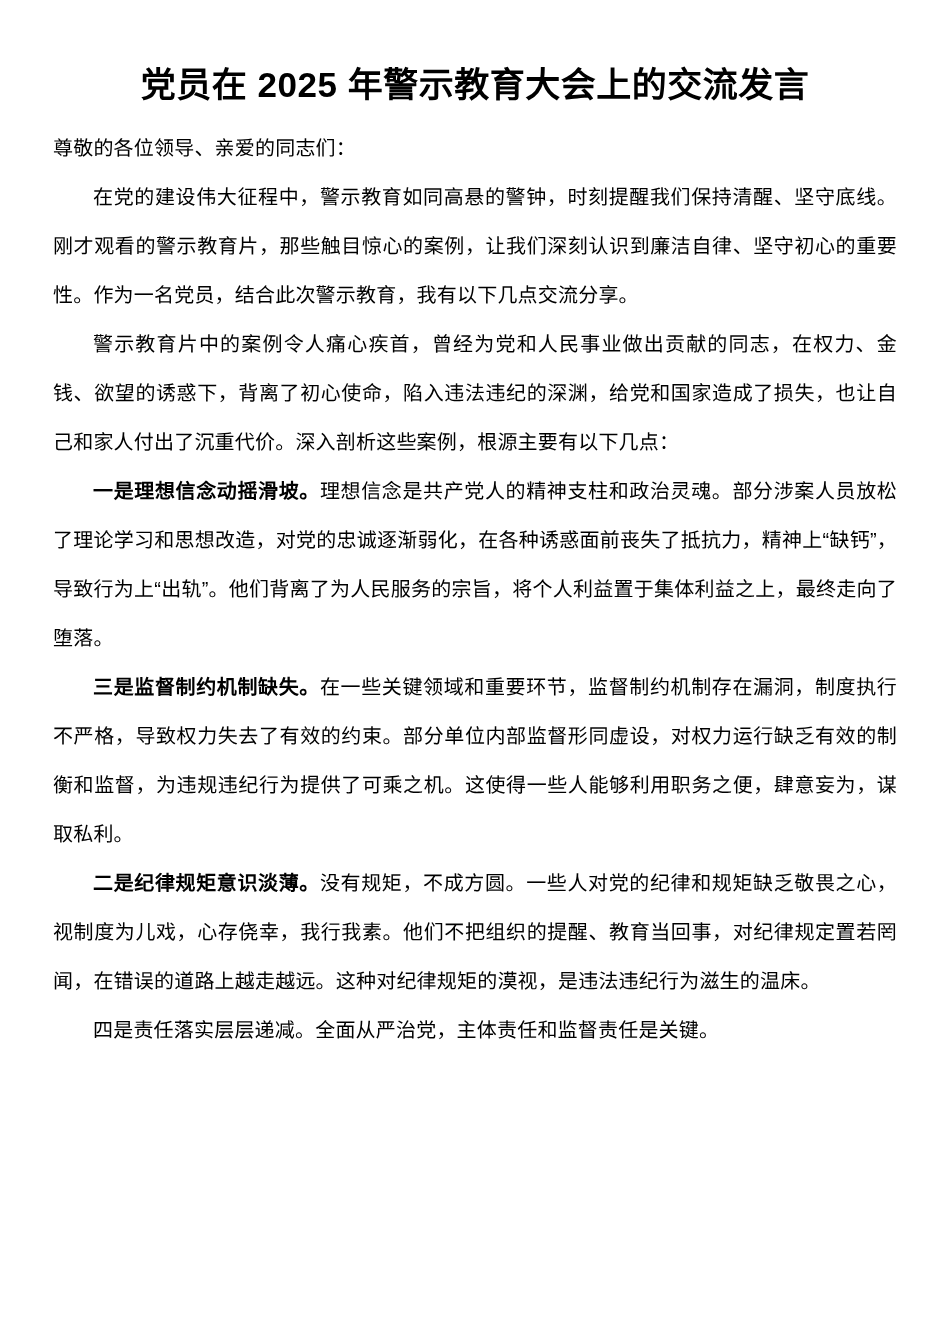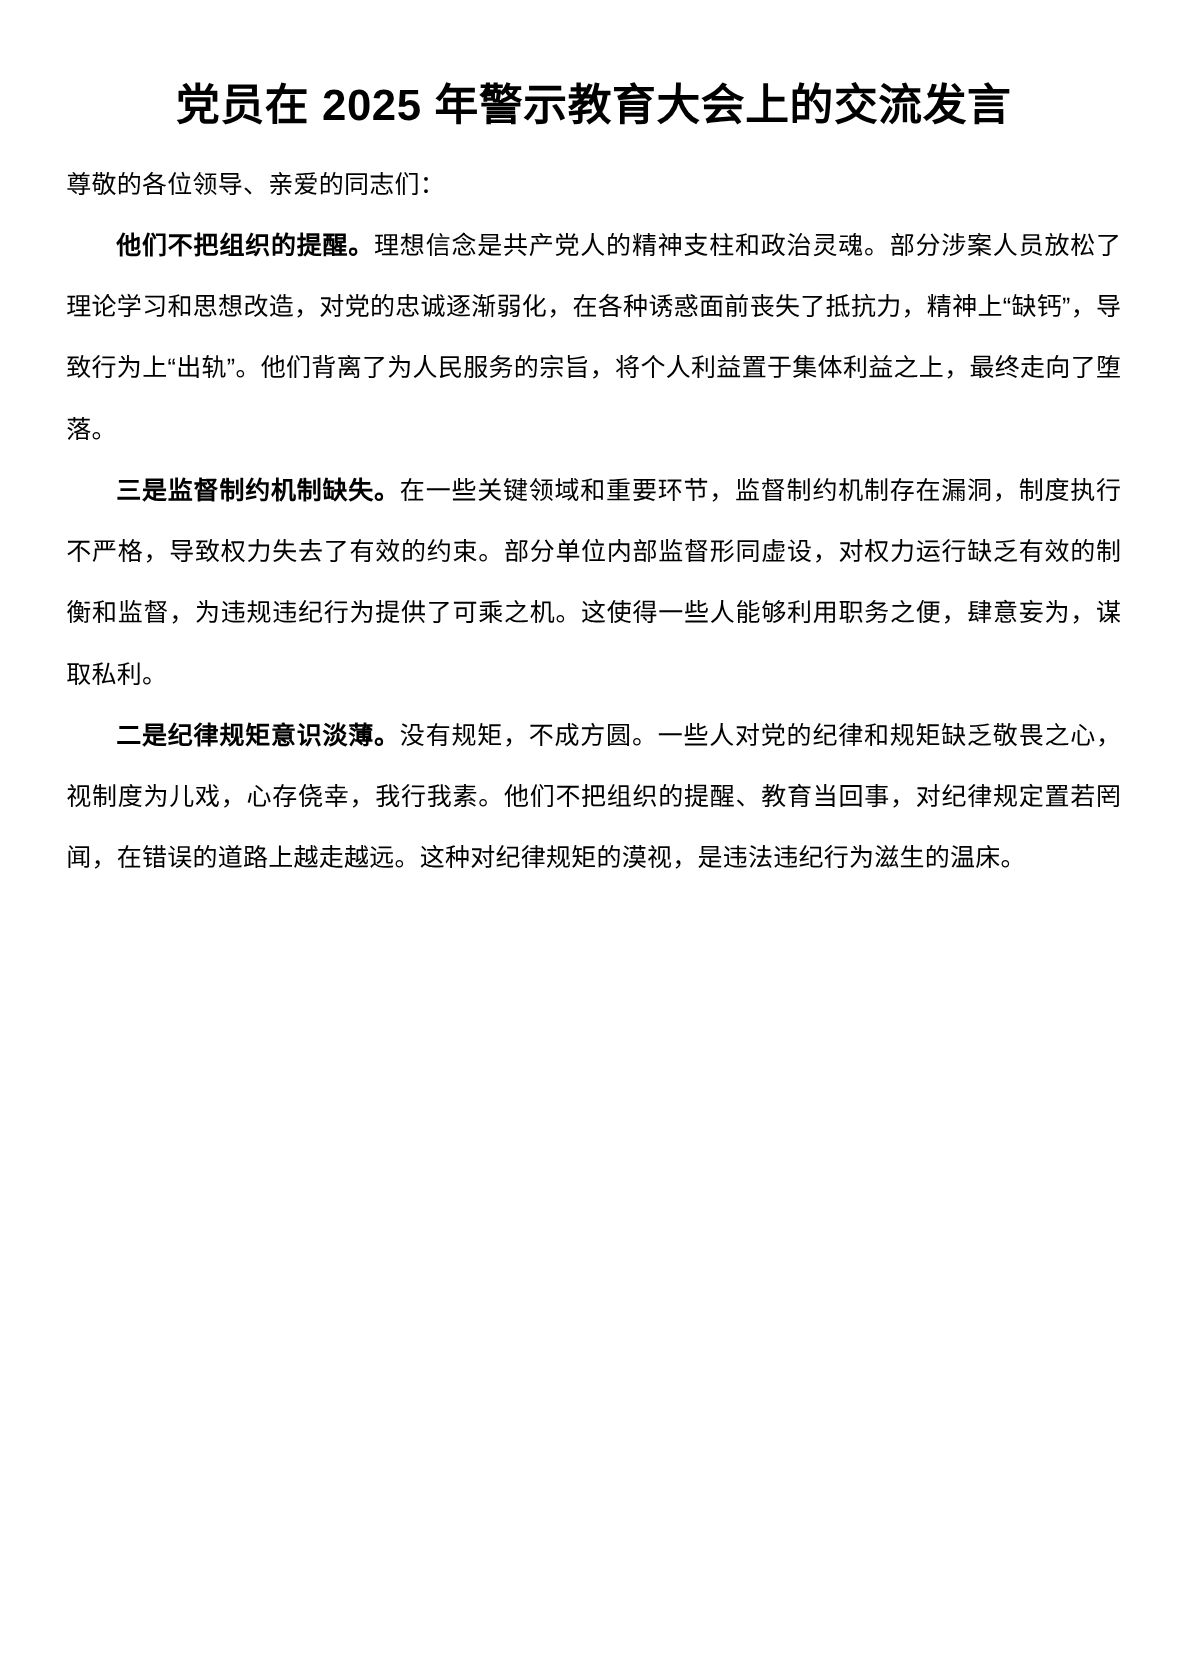--- a/index.html
+++ b/index.html
@@ -70,24 +70,27 @@
 </head>
 <body>
 
 <div class="page">
   <div class="doc-body">
 
     <h1 class="doc-title">党员在 2025 年警示教育大会上的交流发言</h1>
 
     <p class="para salutation">尊敬的各位领导、亲爱的同志们：</p>
 
+    <p class="para indent">在党的建设伟大征程中，警示教育如同高悬的警钟，时刻提醒我们保持清醒、坚守底线。刚才观看的警示教育片，那些触目惊心的案例，让我们深刻认识到廉洁自律、坚守初心的重要性。作为一名党员，结合此次警示教育，我有以下几点交流分享。</p>
 
 
+    <p class="para indent">警示教育片中的案例令人痛心疾首，曾经为党和人民事业做出贡献的同志，在权力、金钱、欲望的诱惑下，背离了初心使命，陷入违法违纪的深渊，给党和国家造成了损失，也让自己和家人付出了沉重代价。深入剖析这些案例，根源主要有以下几点：</p>
 
-    <p class="para indent"><span class="lead">他们不把组织的提醒。</span><span>理想信念是共产党人的精神支柱和政治灵魂。部分涉案人员放松了理论学习和思想改造，对党的忠诚逐渐弱化，在各种诱惑面前丧失了抵抗力，精神上“缺钙”，导致行为上“出轨”。他们背离了为人民服务的宗旨，将个人利益置于集体利益之上，最终走向了堕落。</span></p>
+    <p class="para indent"><span class="lead">一是理想信念动摇滑坡。</span><span>理想信念是共产党人的精神支柱和政治灵魂。部分涉案人员放松了理论学习和思想改造，对党的忠诚逐渐弱化，在各种诱惑面前丧失了抵抗力，精神上“缺钙”，导致行为上“出轨”。他们背离了为人民服务的宗旨，将个人利益置于集体利益之上，最终走向了堕落。</span></p>
 
     <p class="para indent"><span class="lead">三是监督制约机制缺失。</span><span>在一些关键领域和重要环节，监督制约机制存在漏洞，制度执行不严格，导致权力失去了有效的约束。部分单位内部监督形同虚设，对权力运行缺乏有效的制衡和监督，为违规违纪行为提供了可乘之机。这使得一些人能够利用职务之便，肆意妄为，谋取私利。</span></p>
 
     <p class="para indent"><span class="lead">二是纪律规矩意识淡薄。</span><span>没有规矩，不成方圆。一些人对党的纪律和规矩缺乏敬畏之心，视制度为儿戏，心存侥幸，我行我素。他们不把组织的提醒、教育当回事，对纪律规定置若罔闻，在错误的道路上越走越远。这种对纪律规矩的漠视，是违法违纪行为滋生的温床。</span></p>
 
+    <p class="para indent">四是责任落实层层递减。全面从严治党，主体责任和监督责任是关键。</p>
 
   </div>
 </div>
 
 </body></html>

